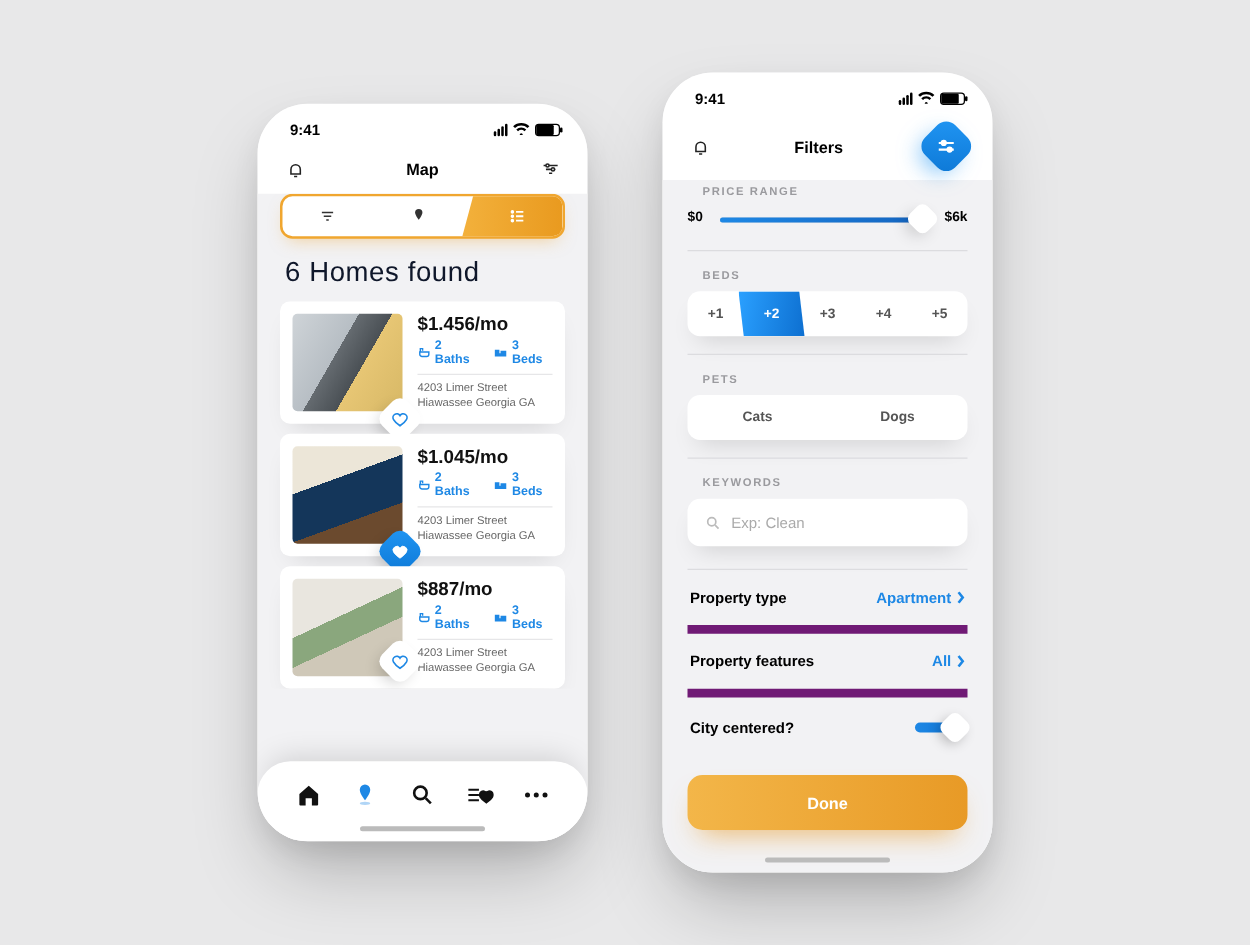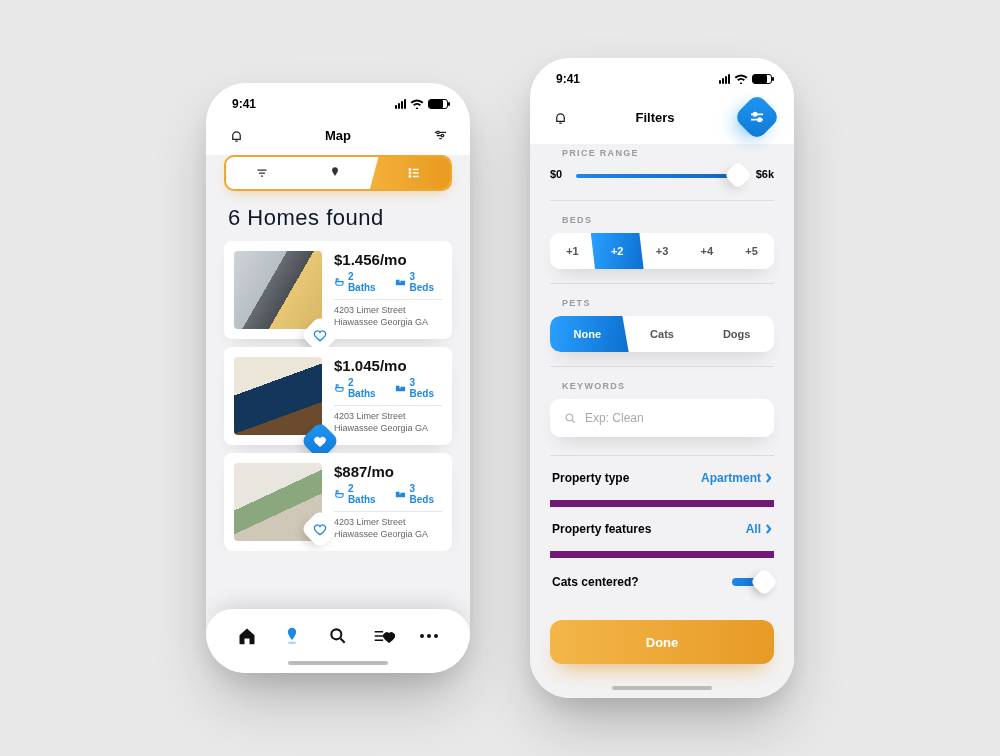--- a/index.html
+++ b/index.html
@@ -490,21 +490,20 @@
       <div class="opt">+1</div>
       <div class="opt sel">+2</div>
       <div class="opt">+3</div>
       <div class="opt">+4</div>
       <div class="opt">+5</div>
     </div>
     <div class="sect-divider"></div>
 
     <div class="sect-label">PETS</div>
     <div class="seg-pill pets">
-      <div class="opt sel">None</div>
       <div class="opt">Cats</div>
       <div class="opt">Dogs</div>
     </div>
     <div class="sect-divider"></div>
 
     <div class="sect-label">KEYWORDS</div>
     <div class="kw-input">
       <svg width="13" height="13" viewBox="0 0 24 24" fill="none" stroke="#bbb" stroke-width="2.5">
           <circle cx="10" cy="10" r="6"></circle>
           <path d="M20 20l-5-5"></path>
@@ -527,21 +526,21 @@
       <span>Property features</span>
       <span class="val">
         <span>All</span>
         <svg width="7" height="10" viewBox="0 0 8 12" fill="none" stroke="#1e88e5" stroke-width="2.5">
             <path d="M2 1l4 5-4 5"></path>
           </svg>
       </span>
     </div>
 
     <div class="list-row last">
-      <span>Cats centered?</span>
+      <span>City centered?</span>
       <div class="toggle">
         <div class="toggle-track"></div>
         <div class="toggle-knob"></div>
       </div>
     </div>
 
     <div class="done-btn">Done</div>
 
   </div>
 

